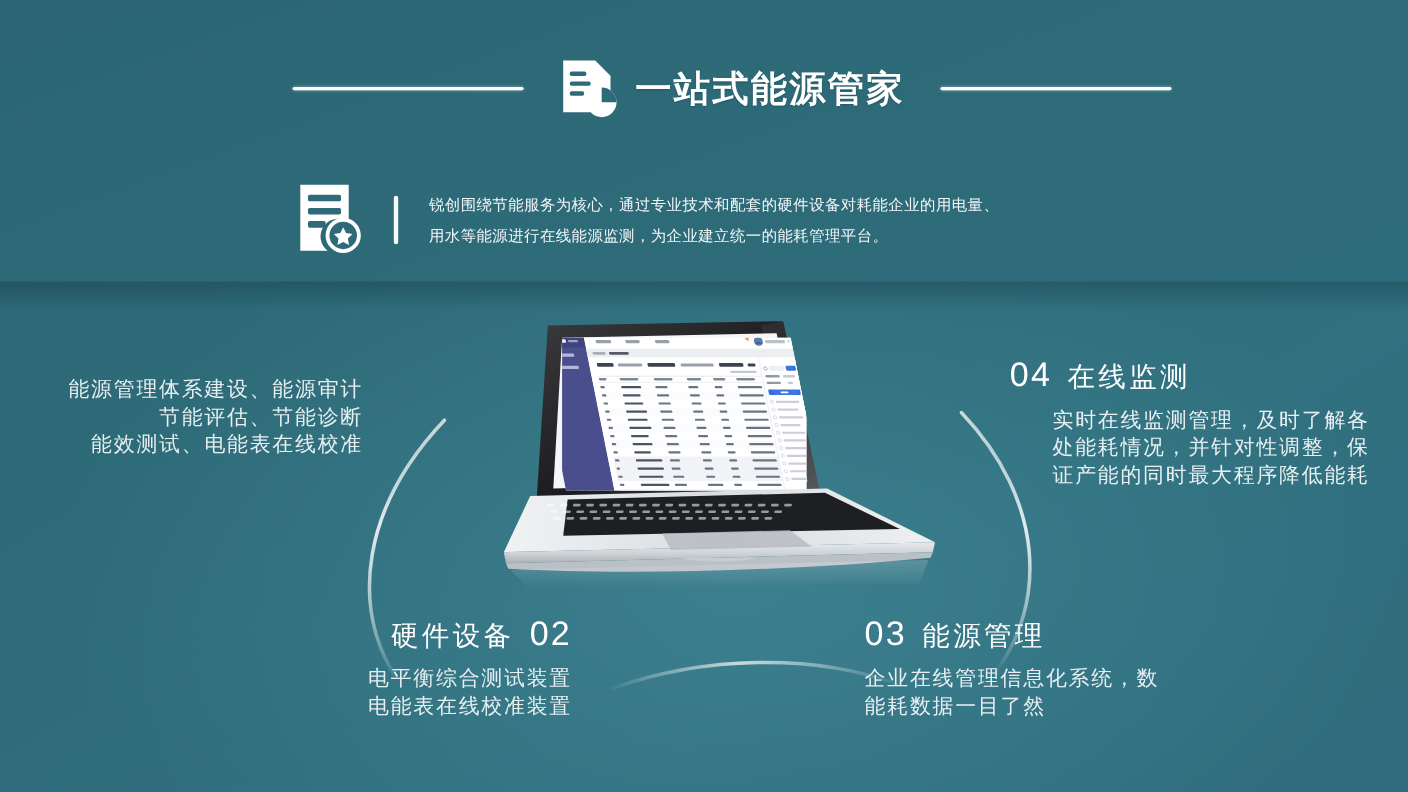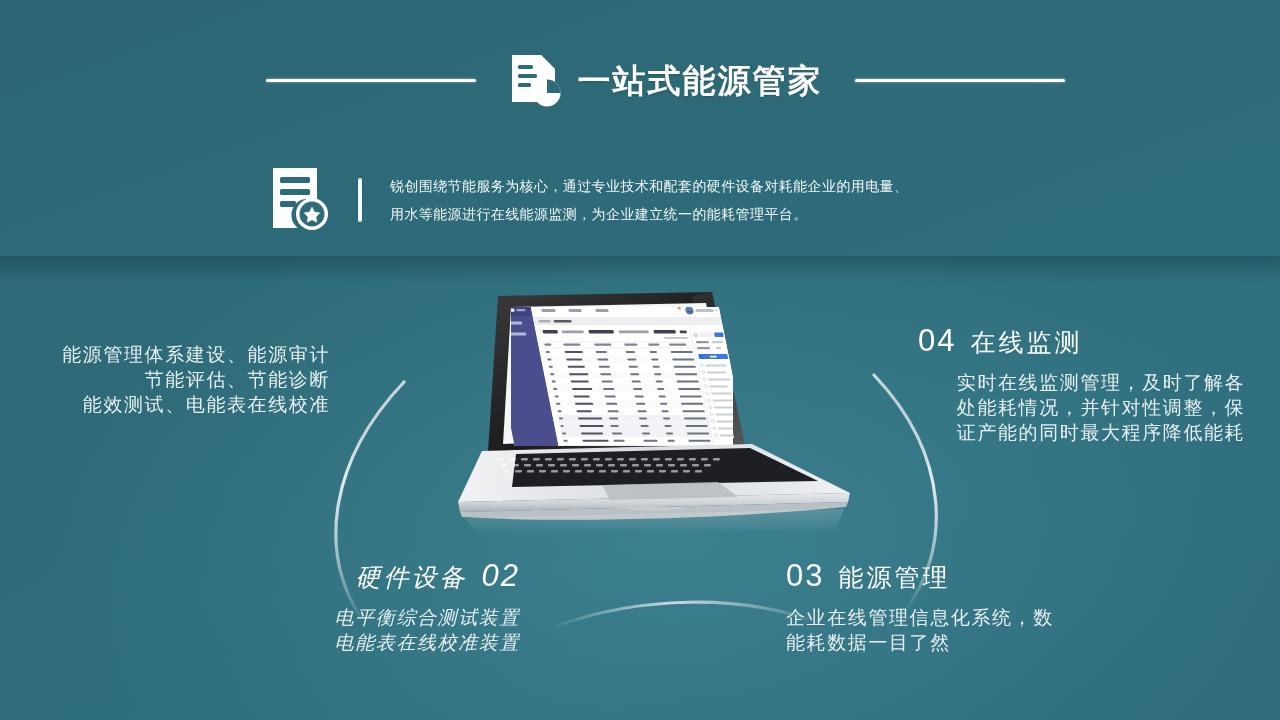--- a/index.html
+++ b/index.html
@@ -76,21 +76,21 @@
   .feat .head .num{font-size:31px;letter-spacing:2px;line-height:1;font-weight:300;}
   .feat .body{
     margin-top:14px;color:#e7eff1;font-size:19px;line-height:25px;letter-spacing:1.6px;
   }
   .feat.right-align{text-align:right;}
   .feat.right-align .head{justify-content:flex-end;}
   .feat.left-align{text-align:left;}
   .feat.left-align .head{justify-content:flex-start;}
 
   #feat-01{left:10px;top:328px;width:320px;}
-  #feat-02{left:190px;top:560px;width:330px;font-style:italic;}
+  #feat-02{left:190px;top:560px;width:330px;}
   #feat-03{left:786px;top:560px;width:340px;}
   #feat-04{left:918px;top:325px;width:330px;text-align:center;}
 </style>
 </head>
 <body>
 
 <div id="stage">
 
   <div id="banner">
 

